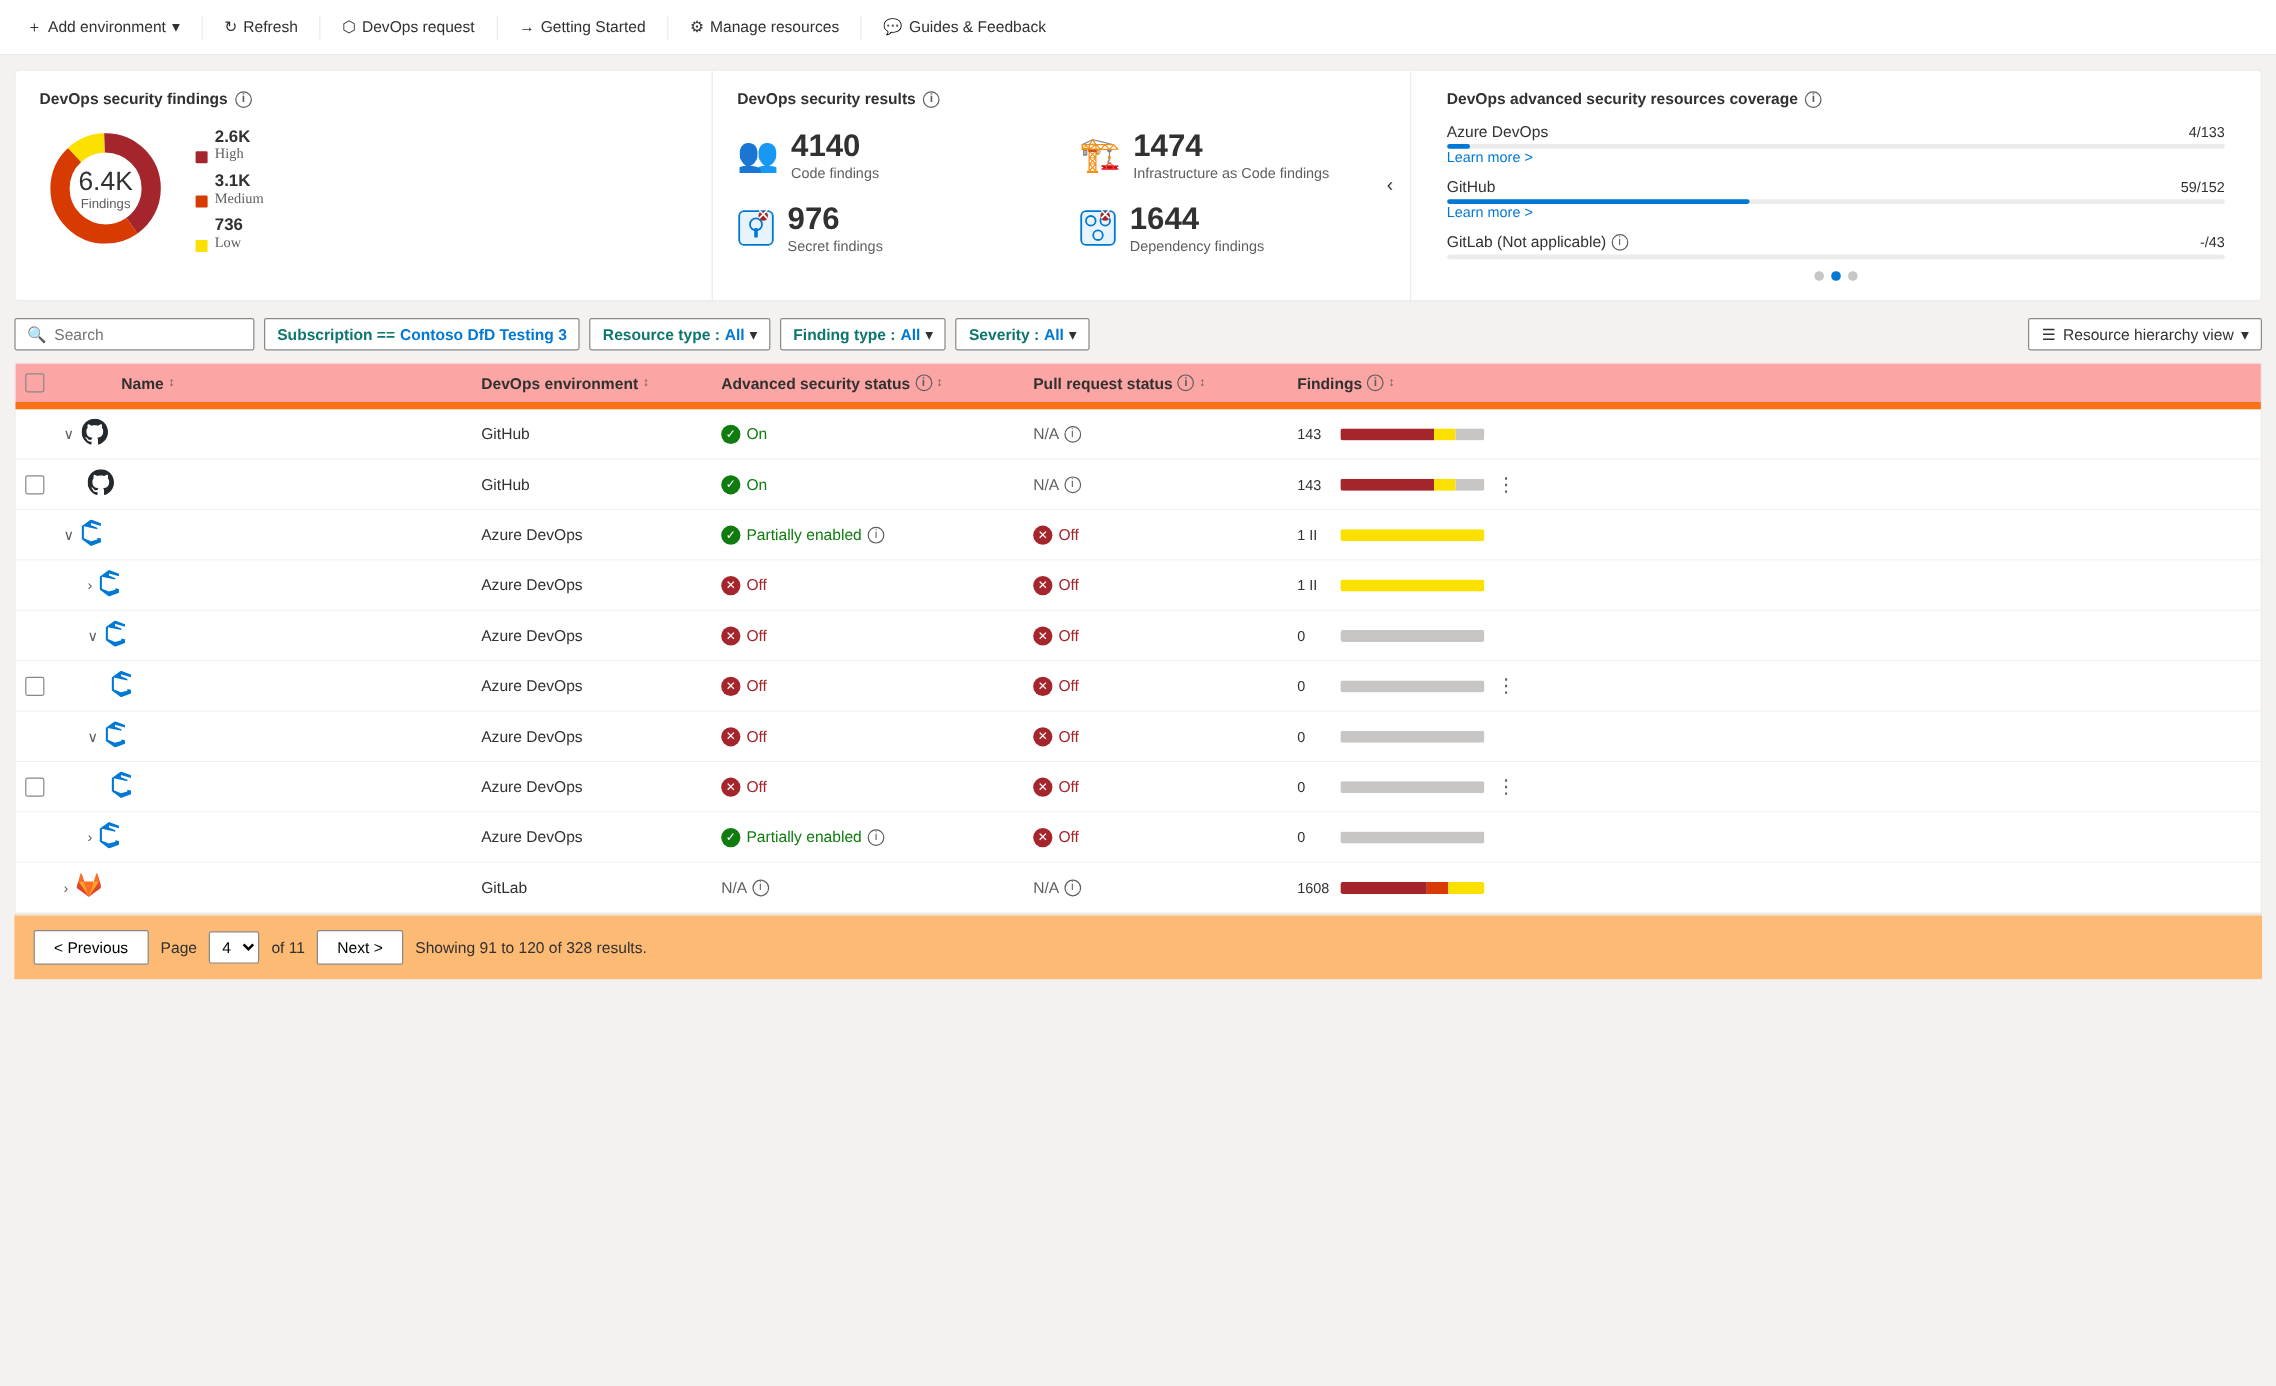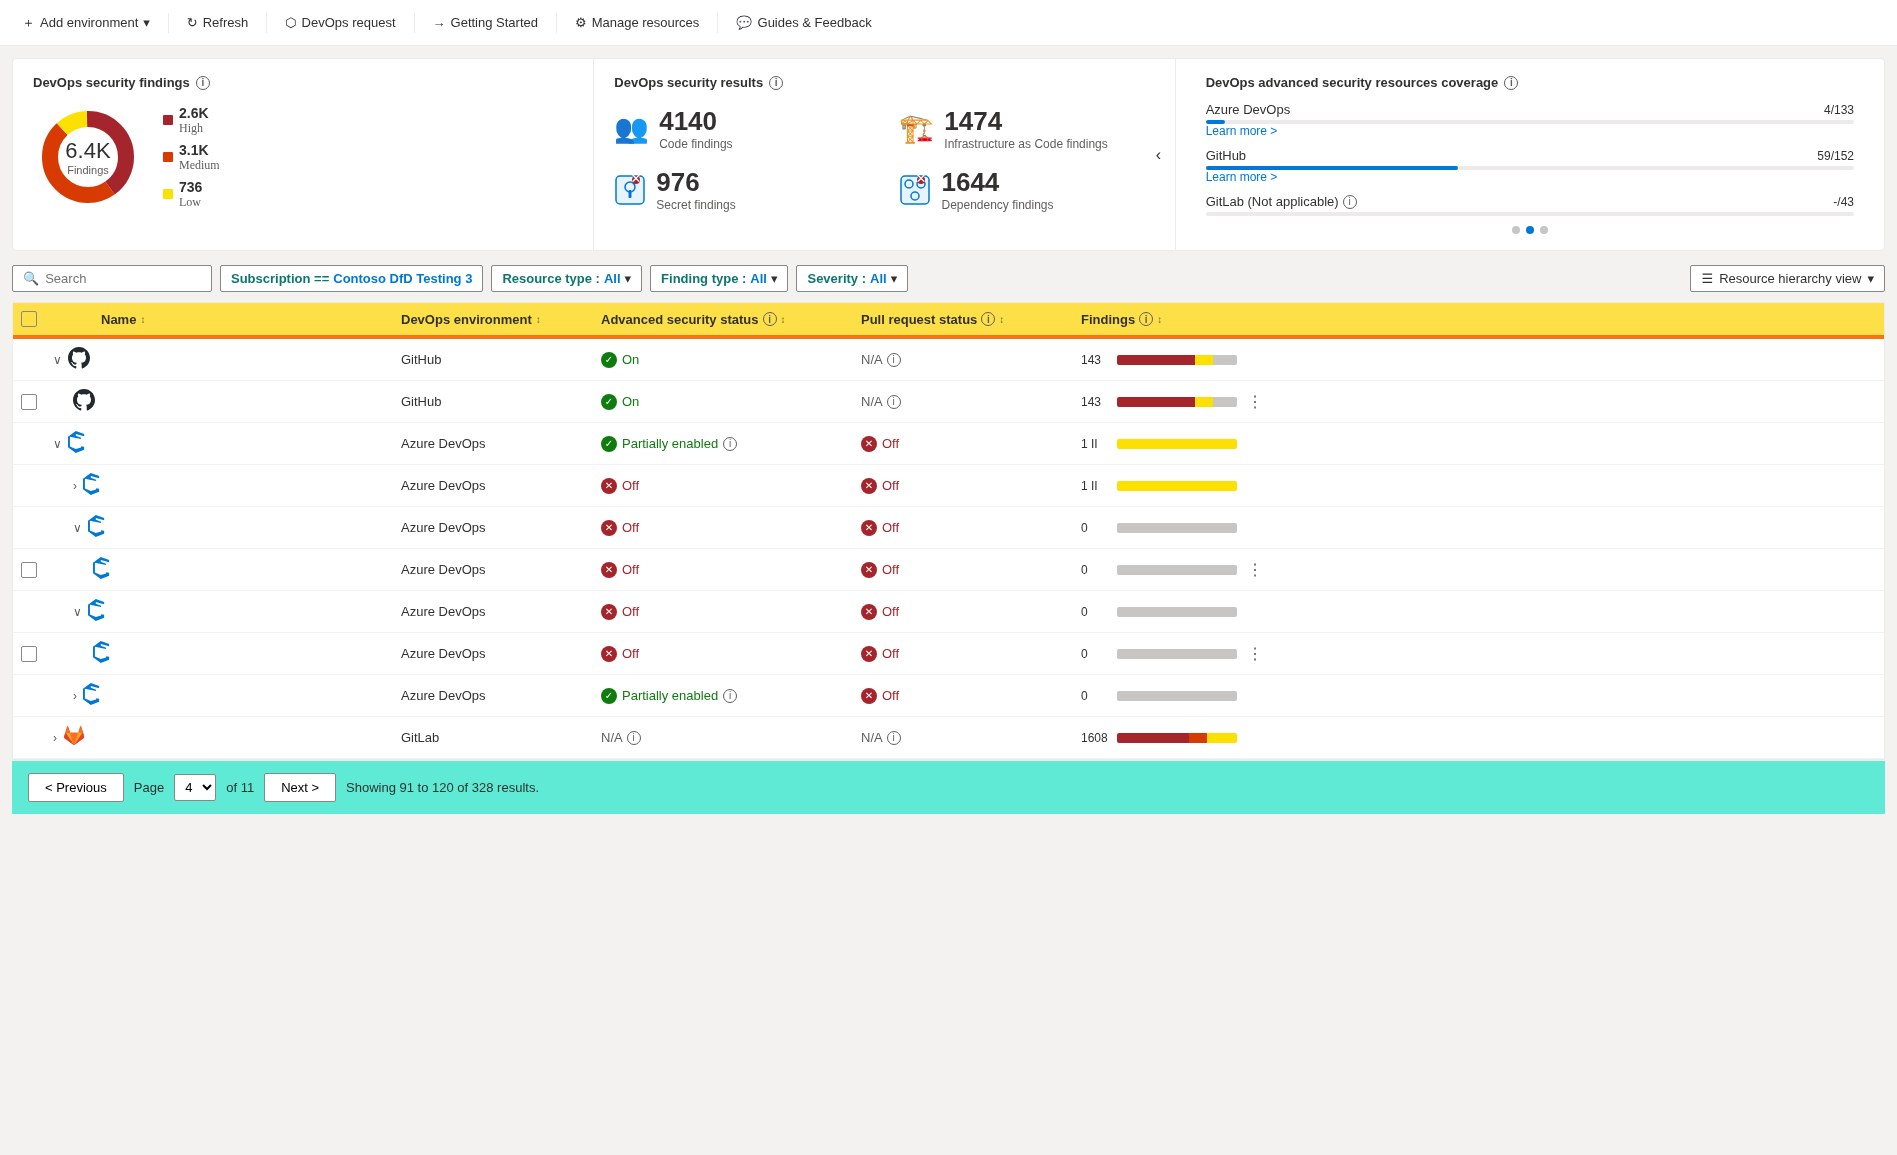--- a/index.html
+++ b/index.html
@@ -20,21 +20,21 @@
     .card-title { font-size: 13px; font-weight: 600; color: #323130; margin-bottom: 12px; display: flex; align-items: center; gap: 6px; }
     .info-icon { width: 14px; height: 14px; border-radius: 50%; border: 1px solid #605e5c; display: inline-flex; align-items: center; justify-content: center; font-size: 10px; color: #605e5c; cursor: pointer; }
 
     
     .donut-section { display: flex; align-items: center; gap: 20px; }
     .donut-container { position: relative; width: 110px; height: 110px; }
     .donut-center { position: absolute; top: 50%; left: 50%; transform: translate(-50%, -50%); text-align: center; }
     .donut-center-number { font-size: 22px; font-weight: 400; }
     .donut-center-label { font-size: 11px; color: #605e5c; }
     .donut-legend { display: flex; flex-direction: column; gap: 6px; }
-    .legend-item { display: flex; align-items: center; gap: 6px; }
+    .legend-item { display: flex; align-items: flex-end; gap: 6px; }
     .legend-dot { width: 10px; height: 10px; border-radius: 1px; }
     .legend-val { font-size: 14px; font-weight: 600; }
     .legend-label { font-size: 12px; color: #605e5c; font-family: Liberation Serif, serif; }
 
     
     .results-grid { display: grid; grid-template-columns: 1fr 1fr; gap: 16px 30px; padding-top: 4px; }
     .result-item { display: flex; align-items: center; gap: 10px; }
     .result-number { font-size: 26px; font-weight: 700; }
     .result-label { font-size: 12px; color: #605e5c; }
 
@@ -57,21 +57,21 @@
     .search-box { display: flex; align-items: center; gap: 6px; border: 1px solid #8a8886; padding: 5px 10px; border-radius: 2px; background: #fff; width: 200px; }
     .search-box input { border: none; outline: none; background: none; font-size: 13px; width: 100%; }
     .filter-tag { display: flex; align-items: center; gap: 4px; padding: 5px 10px; border: 1px solid #8a8886; border-radius: 2px; background: #fff; cursor: pointer; font-size: 12px; }
     .filter-tag-label { color: #0f766e; font-weight: 700; }
     .filter-tag-value { color: #0078d4; font-weight: 600; }
     .spacer { flex: 1; }
     .hierarchy-btn { display: flex; align-items: center; gap: 6px; padding: 5px 10px; border: 1px solid #8a8886; border-radius: 2px; background: #fff; cursor: pointer; font-size: 12px; }
 
     
     .table-container { background: #fff; border: 1px solid #edebe9; border-radius: 2px; }
-    .table-header { display: grid; grid-template-columns: 40px 40px 300px 200px 260px 220px 220px; align-items: center; padding: 8px 0; border-bottom: 4px solid #f97316; background: #fde047; }
+    .table-header { display: grid; grid-template-columns: 40px 40px 300px 200px 260px 220px 220px; align-items: center; padding: 8px 0; border-bottom: 6px solid #f97316; background: #fca5a5; }
     .th { font-size: 12px; font-weight: 600; color: #323130; padding: 0 8px; display: flex; align-items: center; gap: 4px; }
     .sort-icon { color: #605e5c; font-size: 10px; }
 
     .table-row { display: grid; grid-template-columns: 40px 40px 300px 200px 260px 220px 220px; align-items: center; padding: 6px 0; border-bottom: 1px solid #f3f2f1; min-height: 42px; }
     .td { padding: 0 8px; font-size: 13px; color: #323130; display: flex; align-items: center; gap: 6px; }
 
     .status-on { display: flex; align-items: center; gap: 5px; color: #107c10; }
     .status-off { display: flex; align-items: center; gap: 5px; color: #a4262c; }
     .status-partial { display: flex; align-items: center; gap: 5px; color: #107c10; }
     .green-circle { width: 16px; height: 16px; border-radius: 50%; background: #107c10; display: inline-flex; align-items: center; justify-content: center; color: #fff; font-size: 10px; }
@@ -81,21 +81,21 @@
     .bar-red { background: #a4262c; height: 100%; }
     .bar-orange { background: #d83b01; height: 100%; }
     .bar-yellow { background: #fce100; height: 100%; }
     .bar-gray { background: #c8c6c4; height: 100%; }
 
     
     .expand-btn { width: 20px; height: 20px; border: none; background: none; cursor: pointer; font-size: 12px; color: #605e5c; display: flex; align-items: center; justify-content: center; }
     .checkbox { width: 16px; height: 16px; border: 1px solid #8a8886; border-radius: 2px; cursor: pointer; }
 
     
-    .pagination { display: flex; align-items: center; gap: 10px; padding: 12px 16px; background: #5eead4; border-top: 1px solid #edebe9; }
+    .pagination { display: flex; align-items: center; gap: 10px; padding: 12px 16px; background: #fdba74; border-top: 1px solid #edebe9; }
     .page-btn { padding: 6px 16px; border: 1px solid #8a8886; background: #fff; border-radius: 2px; cursor: pointer; font-size: 13px; }
     .page-select { padding: 4px 6px; border: 1px solid #8a8886; border-radius: 2px; background: #fff; font-size: 13px; }
     .page-info { color: #323130; font-size: 13px; }
 
     
     .row-menu { color: #605e5c; font-size: 16px; cursor: pointer; padding: 0 4px; }
 
     .na-with-info { display: flex; align-items: center; gap: 4px; color: #605e5c; }
   </style>
 </head>

